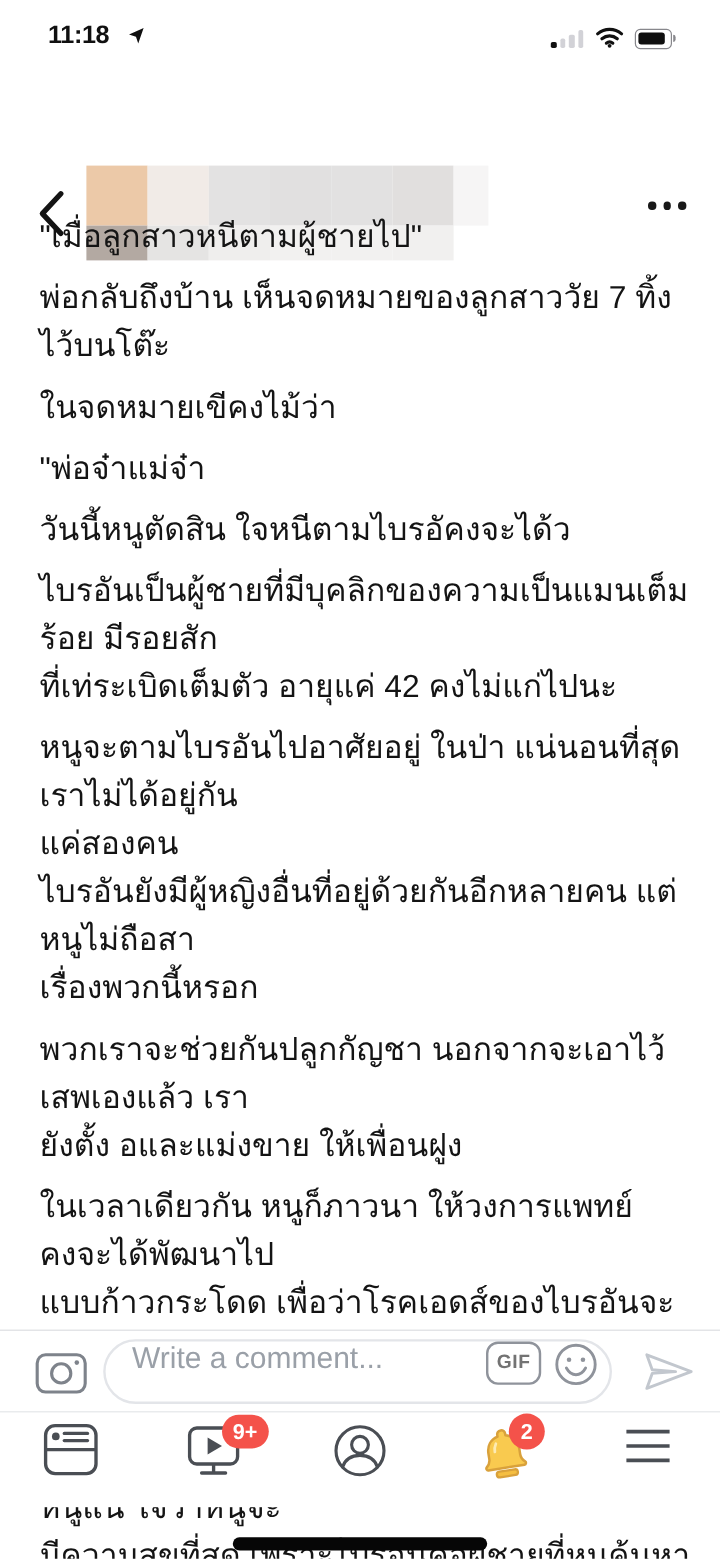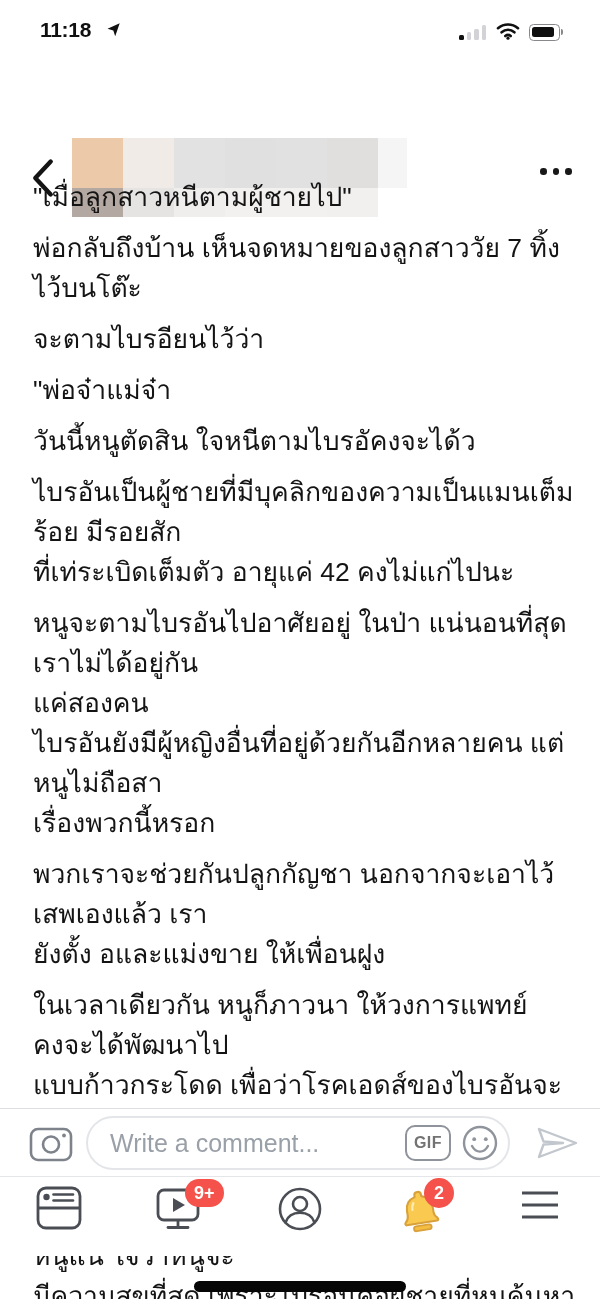--- a/index.html
+++ b/index.html
@@ -32,21 +32,21 @@
   .blur-row.r1 .blk{height:50px;}
   .blur-row.r2 .blk{height:29px;}
   .blk{width:51px;}
   .blk.narrow{width:29px;}
   
   .post{position:absolute;top:177px;left:33px;width:552px;}
   .post p{margin:0 0 11px 0;font-size:26.5px;line-height:40px;color:#141414;white-space:pre-line;}
   
   .comment-bar{position:absolute;top:1108px;left:0;width:600px;height:68px;background:#fff;border-top:1px solid #dcdee2;box-sizing:border-box;}
   .camera-btn{position:absolute;left:28px;top:13px;cursor:pointer;}
-  .comment-pill{position:absolute;left:86px;top:7px;width:424px;height:54px;border:2px solid #e3e5e9;border-radius:29px;box-sizing:border-box;display:flex;align-items:center;background:#fff;}
+  .comment-pill{position:absolute;left:86px;top:7px;width:424px;height:54px;border:2px solid #e3e5e9;border-radius:29px;box-sizing:border-box;display:flex;align-items:flex-start;background:#fff;}
   .comment-input{flex:1;border:none;outline:none;background:transparent;font-size:25px;color:#3a3d42;padding:0 0 0 22px;min-width:0;font-family:"Liberation Sans","DejaVu Sans",sans-serif;}
   .comment-input::placeholder{color:#9aa0a8;}
   .gif-btn{width:46px;height:36px;border:2.5px solid #8f939b;border-radius:10px;box-sizing:border-box;display:flex;align-items:center;justify-content:center;margin-right:10px;cursor:pointer;flex:none;}
   .gif-label{font-size:16px;font-weight:700;color:#737373;letter-spacing:.5px;}
   .emoji-btn{margin-right:9px;cursor:pointer;flex:none;display:flex;}
   .send-btn{position:absolute;left:532px;top:10px;cursor:pointer;}
   
   .tab-bar{position:absolute;top:1176px;left:0;width:600px;height:80px;background:#fff;border-top:1px solid #e4e6e9;box-sizing:border-box;}
   .tab{position:absolute;top:8px;width:52px;height:52px;cursor:pointer;}
   .tab.feed{left:35px;}
@@ -112,21 +112,21 @@
   <div class="more-btn">
     <div class="dot"></div>
     <div class="dot"></div>
     <div class="dot"></div>
   </div>
 </div>
 
 <div class="post">
   <p>"เมื่อลูกสาวหนีตามผู้ชายไป"</p>
   <p>พ่อกลับถึงบ้าน เห็นจดหมายของลูกสาววัย 7 ทิ้งไว้บนโต๊ะ</p>
-  <p>จะตามไบรอียนไว้ว่า</p>
+  <p>ในจดหมายเขีคงไม้ว่า</p>
   <p>"พ่อจ๋าแม่จ๋า</p>
   <p>วันนี้หนูตัดสิน ใจหนีตามไบรอัคงจะได้ว</p>
   <p>ไบรอันเป็นผู้ชายที่มีบุคลิกของความเป็นแมนเต็มร้อย มีรอยสัก
 ที่เท่ระเบิดเต็มตัว อายุแค่ 42 คงไม่แก่ไปนะ</p>
   <p>หนูจะตามไบรอันไปอาศัยอยู่ ในป่า แน่นอนที่สุด เราไม่ได้อยู่กัน
 แค่สองคน
 ไบรอันยังมีผู้หญิงอื่นที่อยู่ด้วยกันอีกหลายคน แต่หนูไม่ถือสา
 เรื่องพวกนี้หรอก</p>
   <p>พวกเราจะช่วยกันปลูกกัญชา นอกจากจะเอาไว้เสพเองแล้ว เรา
 ยังตั้ง อและแม่งขาย ให้เพื่อนฝูง</p>

